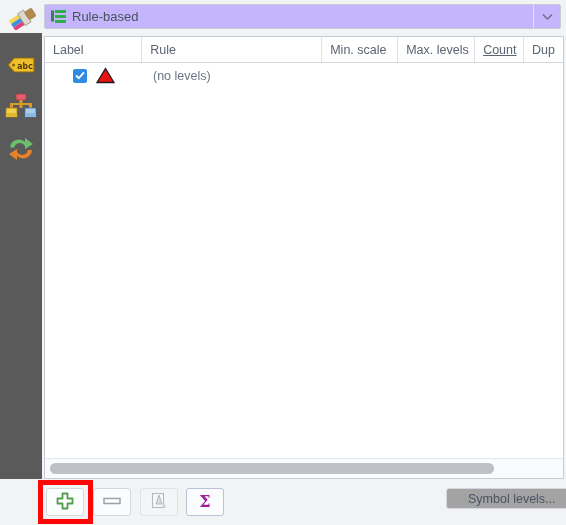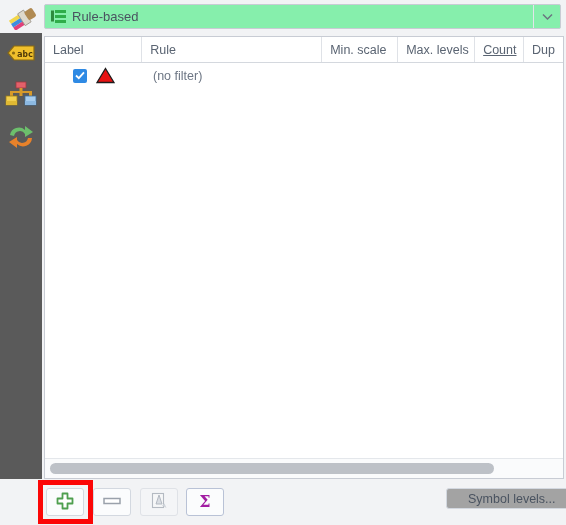--- a/index.html
+++ b/index.html
@@ -30,21 +30,21 @@
     width: 44px; height: 33px;
     display: flex;
     align-items: center;
     justify-content: center;
     flex: 0 0 44px;
   }
   #renderer-combo {
     flex: 1 1 auto;
     height: 25px;
     margin-right: 5px;
-    background: #86efac;
+    background: #c4b5fd;
     border: 1px solid #c8ccd4;
     border-radius: 2px;
     display: flex;
     align-items: center;
     position: relative;
     box-sizing: border-box;
   }
   #renderer-combo .combo-icon {
     margin-left: 6px;
     margin-right: 6px;
@@ -68,20 +68,21 @@
   
   #sidebar {
     position: absolute;
     left: 0; top: 33px;
     width: 42px;
     height: 492px;
     background: #5a5a5a;
     display: flex;
     flex-direction: column;
     align-items: center;
+    padding-top: 12px;
     box-sizing: border-box;
   }
   .side-item {
     width: 40px; height: 42px;
     display: flex;
     align-items: center;
     justify-content: center;
   }
 
   
@@ -323,21 +324,21 @@
             <polyline points="1,4.5 3.8,7.2 9,1.4" fill="none" stroke="#ffffff" stroke-width="1.8"></polyline>
           </svg>
         </span>
         <span class="rule-symbol">
           <svg width="19" height="17" viewBox="0 0 19 17">
             <polygon points="9.5,1.5 18,15.5 1,15.5" fill="#e81313" stroke="#1d1d1d" stroke-width="1.3"></polygon>
           </svg>
         </span>
         <span></span>
       </div>
-      <div class="cell-rule">(no filter)</div>
+      <div class="cell-rule">(no levels)</div>
       <div class="cell-blank"></div>
     </div>
 
   </div>
 
   <div id="hscroll-track">
     <div id="hscroll-thumb"></div>
   </div>
 </div>
 

